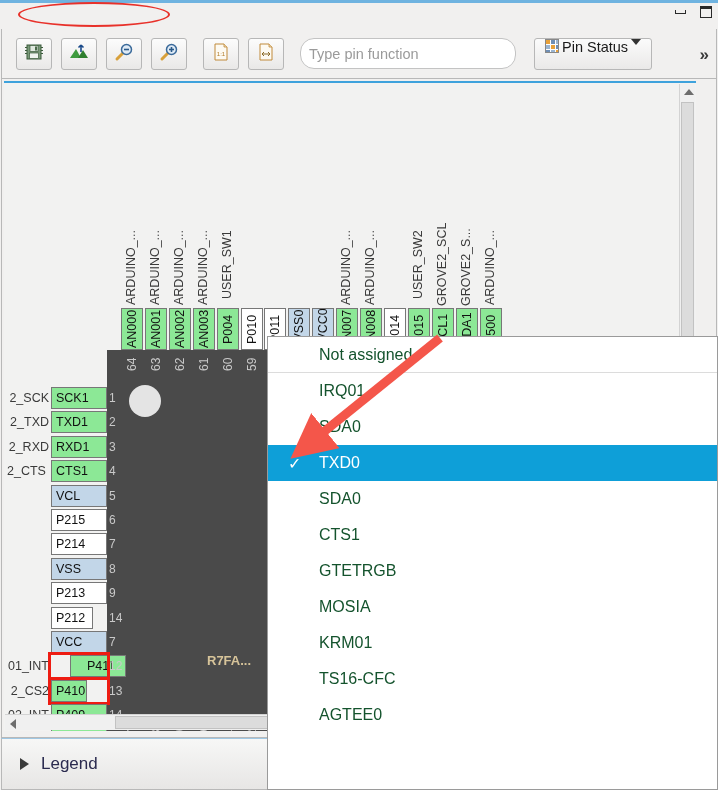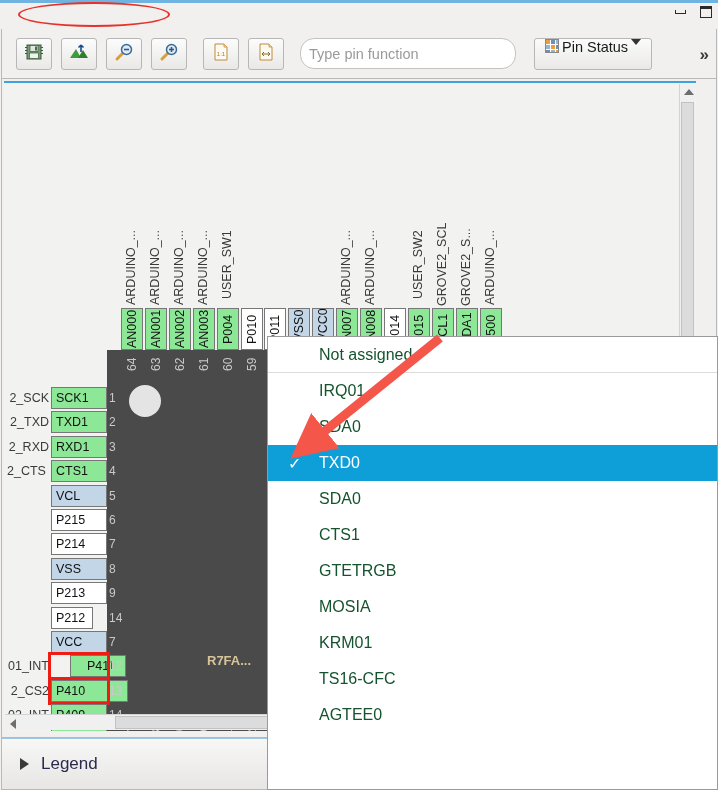--- a/index.html
+++ b/index.html
@@ -422,21 +422,21 @@
           <div class="pin " style="left: 47px; top: 499.2px; width: 56px; height: 22px; justify-content: flex-start; padding-left: 4px;">P213</div>
           <div class="pinnum" style="left: 105px; top: 499.2px; width: 20px; height: 22px; justify-content: flex-start;">9</div>
           <div class="pin " style="left: 47px; top: 523.6px; width: 42px; height: 22px; justify-content: flex-start; padding-left: 4px;">P212</div>
           <div class="pinnum" style="left: 105px; top: 523.6px; width: 20px; height: 22px; justify-content: flex-start;">14</div>
           <div class="pin blue" style="left: 47px; top: 548px; width: 56px; height: 22px; justify-content: flex-start; padding-left: 4px;">VCC</div>
           <div class="pinnum" style="left: 105px; top: 548px; width: 20px; height: 22px; justify-content: flex-start;">7</div>
           <div class="pin green" style="left: 30px; top: 572.4px; width: 56px; height: 22px; justify-content: flex-start; padding-left: 16px; margin-left: 36px;">P411</div>
           <div class="pinnum" style="left: 105px; top: 572.4px; width: 20px; height: 22px; justify-content: flex-start;">12</div>
           <div class="sig" style="left: 0px; top: 576.4px; width: 45px; text-align: right;">01_INT</div>
           <div class="pin-hl" style="left: 44px; top: 569.4px; width: 62px; height: 28px;"></div>
-          <div class="pin green" style="left: 47px; top: 596.8px; width: 77px; height: 22px; justify-content: flex-start; padding-left: 4px;">P410</div>
+          <div class="pin green" style="left: 47px; top: 596.8px; width: 36px; height: 22px; justify-content: flex-start; padding-left: 4px;">P410</div>
           <div class="pinnum" style="left: 105px; top: 596.8px; width: 20px; height: 22px; justify-content: flex-start;">13</div>
           <div class="sig" style="left: 0px; top: 600.8px; width: 45px; text-align: right;">2_CS2</div>
           <div class="pin-hl" style="left: 44px; top: 593.8px; width: 62px; height: 28px;"></div>
           <div class="pin green" style="left: 47px; top: 621.2px; width: 56px; height: 22px; justify-content: flex-start; padding-left: 4px;">P409</div>
           <div class="pinnum" style="left: 105px; top: 621.2px; width: 20px; height: 22px; justify-content: flex-start;">14</div>
           <div class="sig" style="left: 0px; top: 625.2px; width: 45px; text-align: right;">02_INT</div>
           <div class="pin green" style="left: 47px; top: 645.6px; width: 56px; height: 22px; justify-content: flex-start; padding-left: 4px;">SCL0</div>
           <div class="pinnum" style="left: 105px; top: 645.6px; width: 20px; height: 22px; justify-content: flex-start;">15</div>
           <div class="pinnum vert" style="left: 117px; top: 640px; width: 22px; height: 26px;">17</div>
           <div class="pinnum vert" style="left: 140.9px; top: 640px; width: 22px; height: 26px;">18</div>

